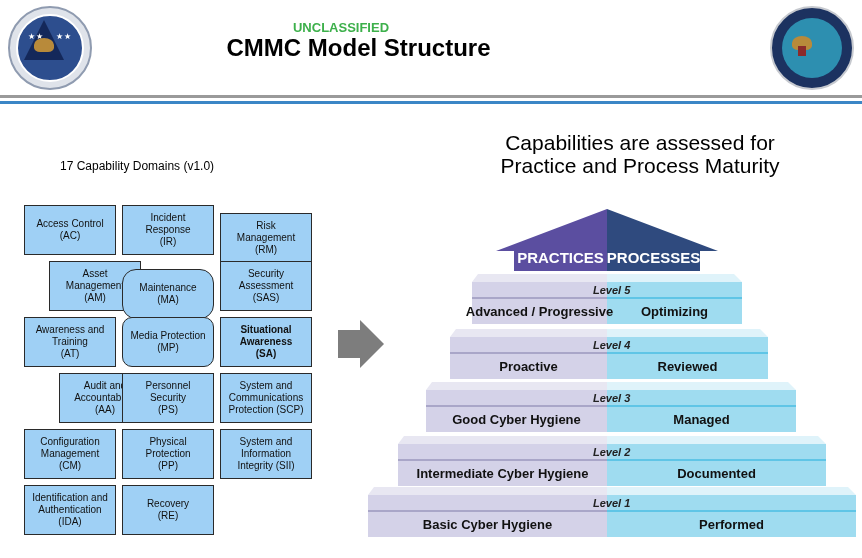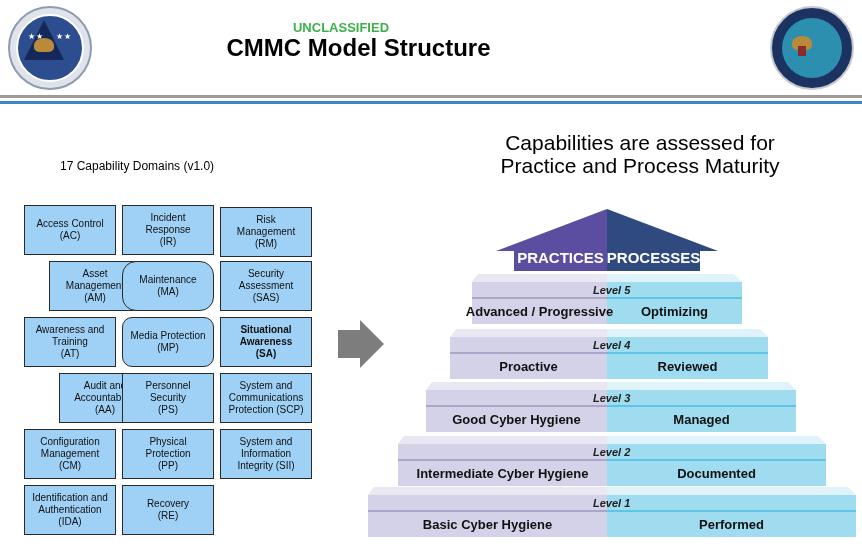--- a/index.html
+++ b/index.html
@@ -58,27 +58,27 @@
 <div class="abs" id="rule-gray"></div>
 <div class="abs" id="rule-blue"></div>
 
 <div class="abs" id="domains-heading">17 Capability Domains (v1.0)</div>
 <div class="abs" id="domain-grid">
     <div class="domain" style="left: 0px; top: 0px;">Access Control
 (AC)</div>
     <div class="domain" style="left: 98px; top: 0px;">Incident
 Response
 (IR)</div>
-    <div class="domain" style="left: 196px; top: 2px;">Risk
+    <div class="domain" style="left: 196px; top: 8px;">Risk
 Management
 (RM)</div>
     <div class="domain" style="left: 0px; top: 56px; margin-left: 25px;">Asset
 Management
 (AM)</div>
-    <div class="domain" style="left: 98px; top: 56px; border-radius: 14px;">Maintenance
+    <div class="domain" style="left: 98px; top: 64px; border-radius: 14px;">Maintenance
 (MA)</div>
     <div class="domain" style="left: 196px; top: 56px;">Security
 Assessment
 (SAS)</div>
     <div class="domain" style="left: 0px; top: 112px;">Awareness and
 Training
 (AT)</div>
     <div class="domain" style="left: 98px; top: 112px; border-radius: 10px;">Media Protection
 (MP)</div>
     <div class="domain" style="left: 196px; top: 112px; font-weight: bold;">Situational

